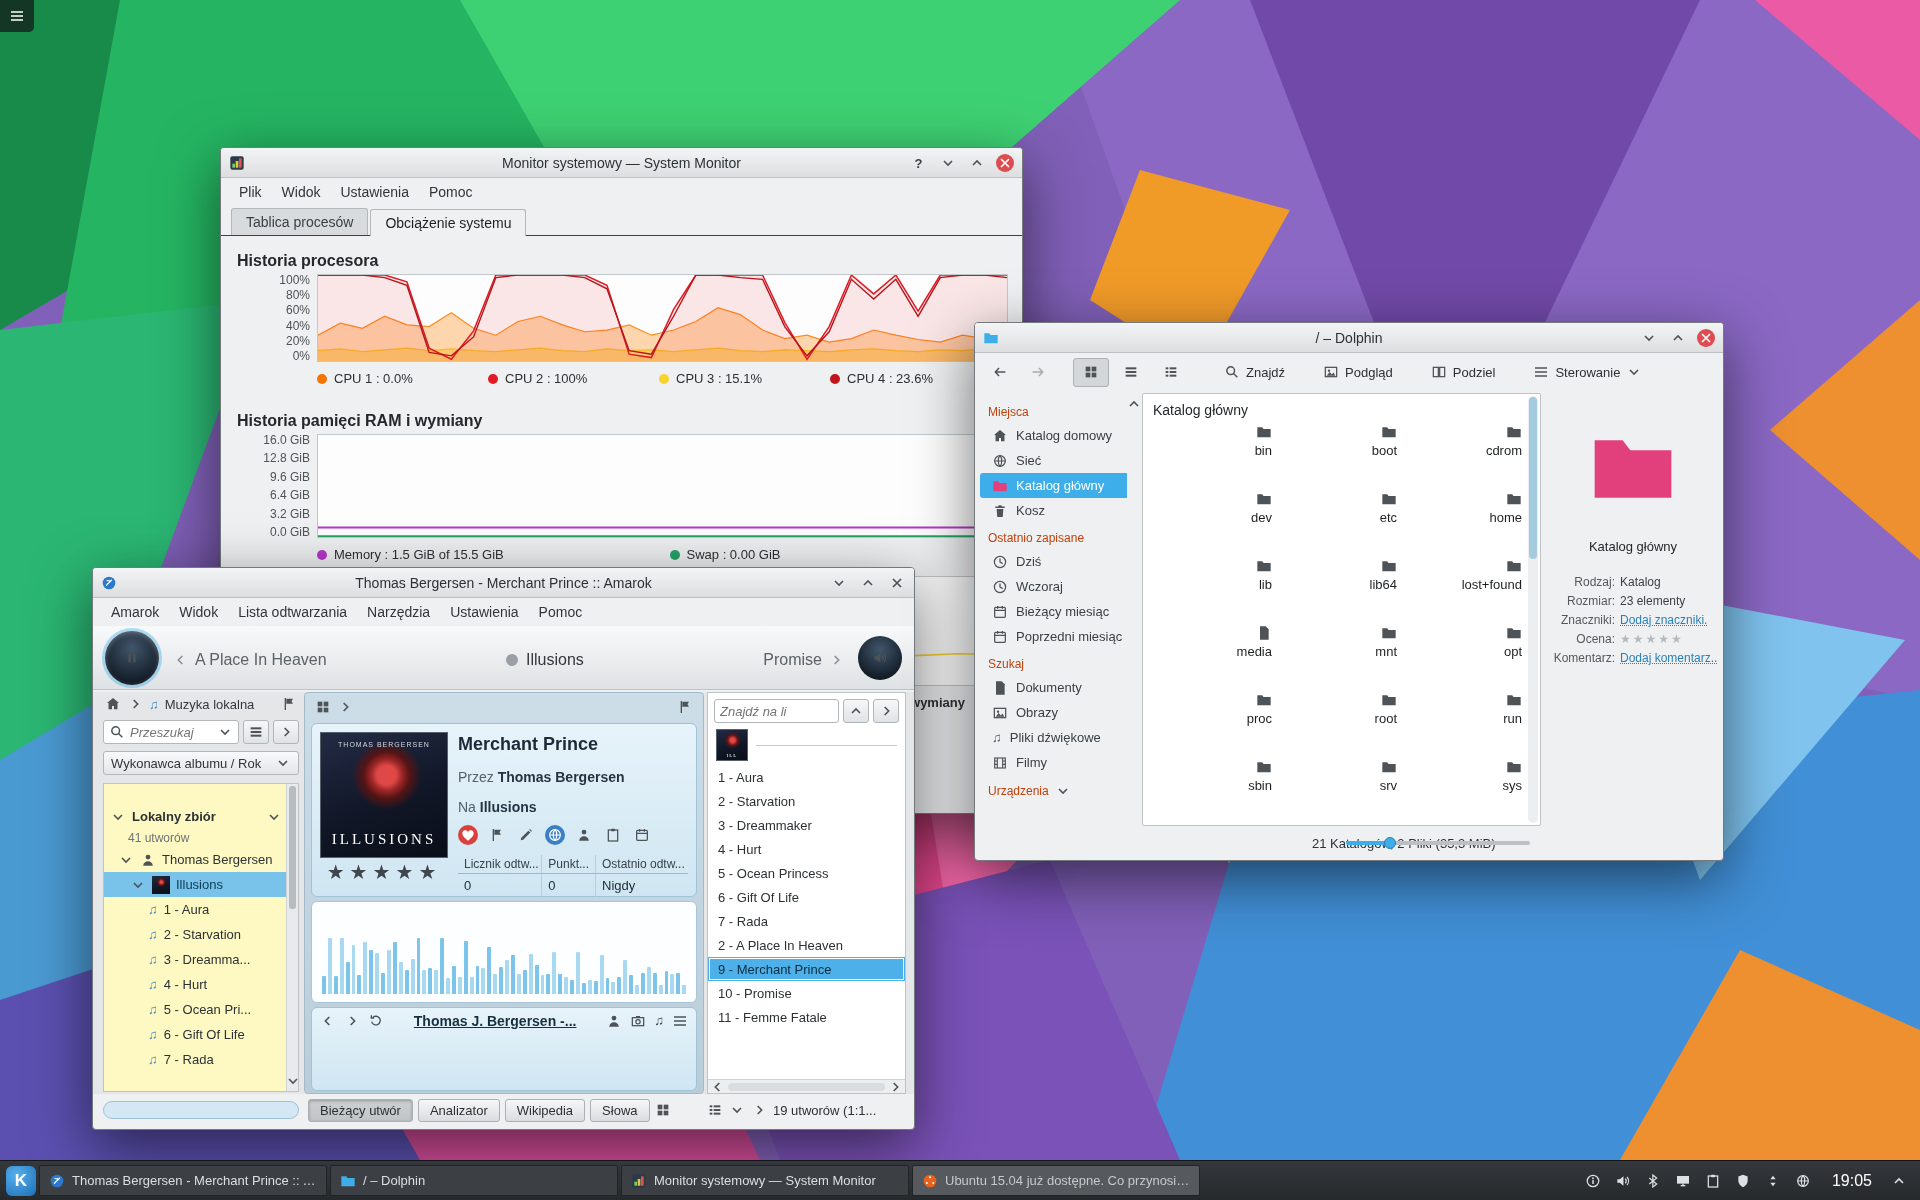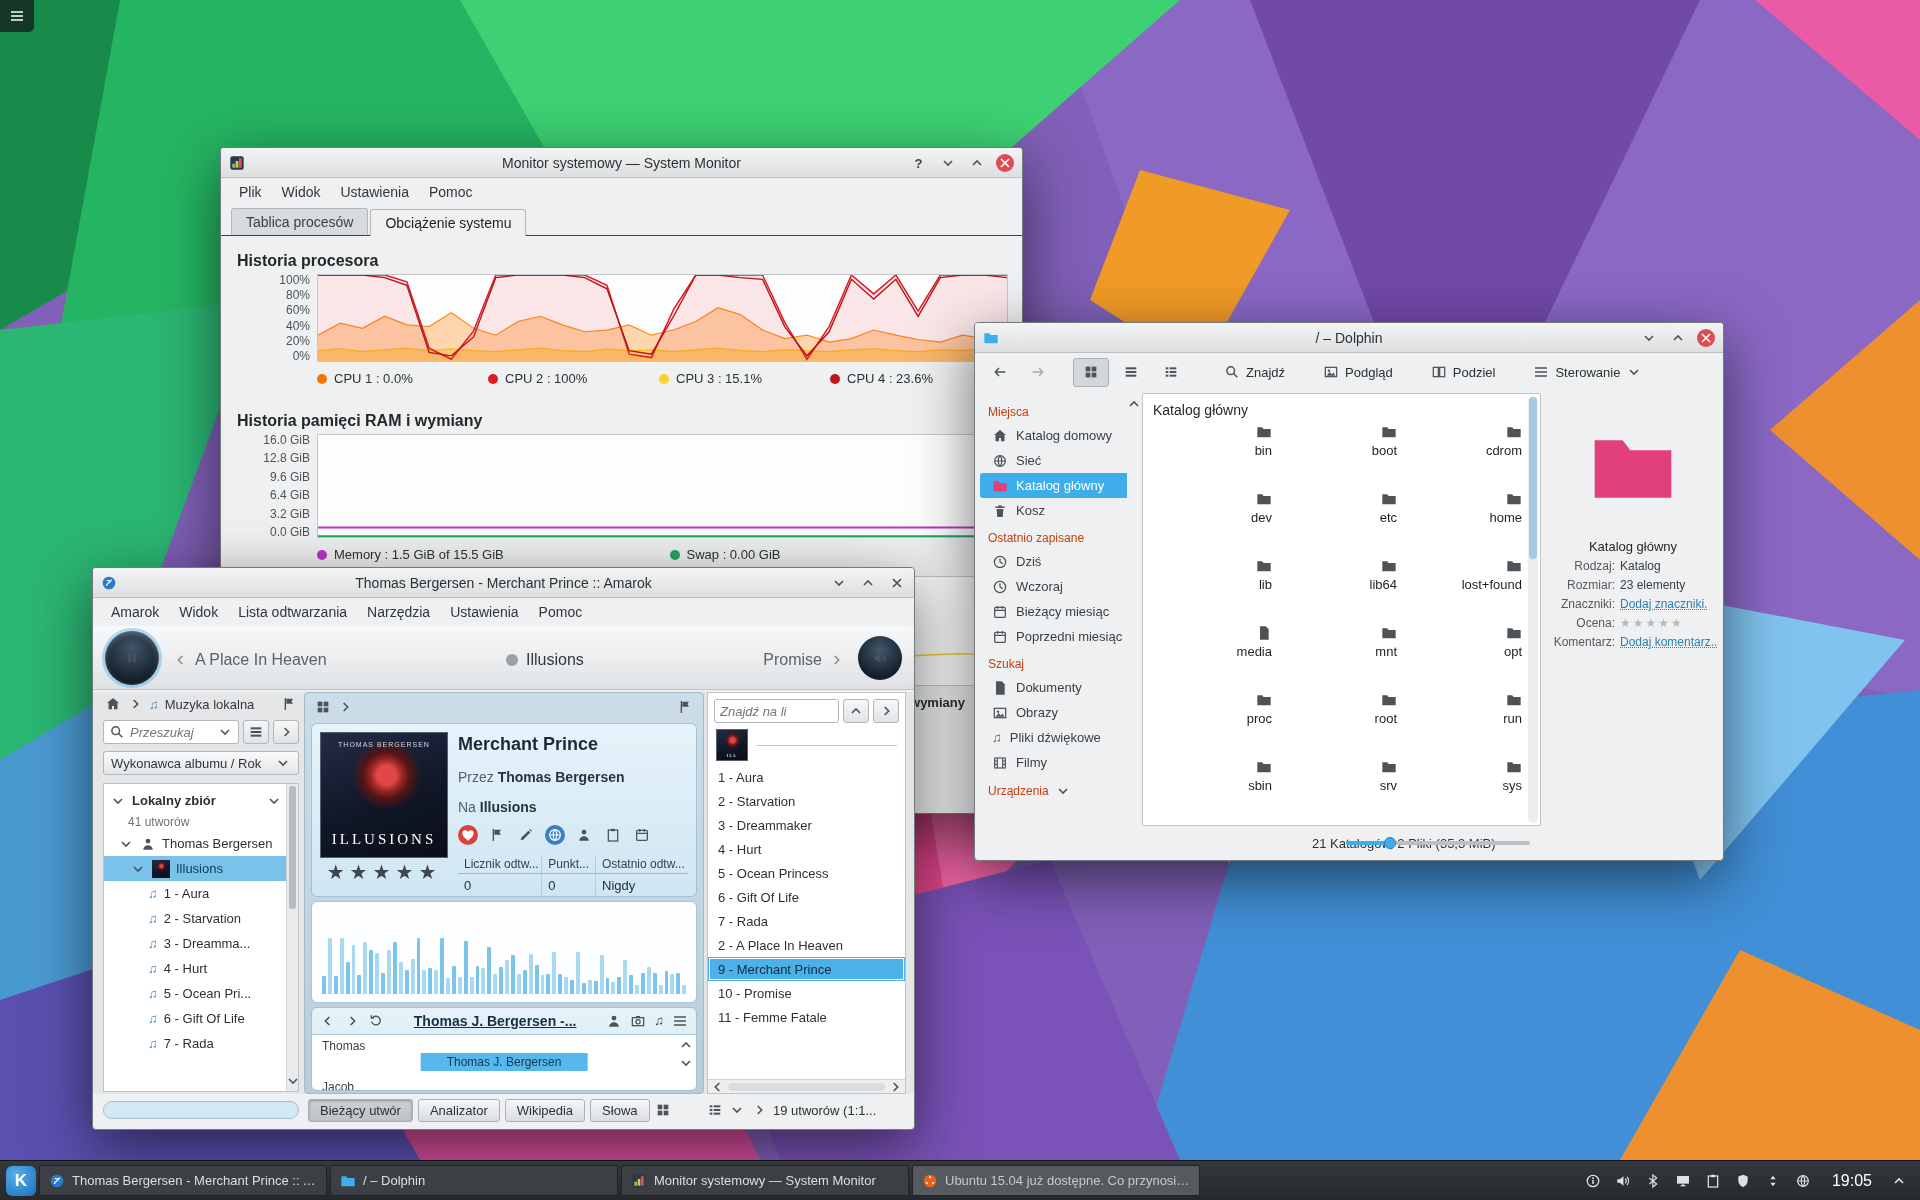--- a/index.html
+++ b/index.html
@@ -50,21 +50,21 @@
 .aleft{width:200px}
 .acenter{flex:1;background:linear-gradient(#ccdde8,#b9cdd9);border:1px solid #a3bac8;border-radius:4px;padding:2px 6px}
 .aright{width:199px;background:#fff;border:1px solid #bfc3c6}
 .anav{height:24px;display:flex;align-items:center;gap:6px;padding:0 4px;font-size:13px;color:#33383c}
 .sp{flex:1}
 .srow{display:flex;align-items:center;gap:4px;margin:4px 2px 0 2px}
 .sbox{flex:1;display:flex;align-items:center;gap:5px;height:24px;background:#fff;border:1px solid #b2b6b9;border-radius:3px;padding:0 5px}
 .sbox input{border:none;outline:none;width:100%;font-size:13px;font-style:italic;color:#7d838a;font-family:"Liberation Sans",sans-serif;background:transparent}
 .sbtn{width:26px;height:24px;border:1px solid #b2b6b9;border-radius:3px;background:linear-gradient(#f6f7f8,#e0e3e5);display:flex;align-items:center;justify-content:center}
 .combo{display:flex;align-items:center;height:24px;margin:7px 2px 0 2px;background:linear-gradient(#f8f9fa,#e3e6e8);border:1px solid #b2b6b9;border-radius:3px;padding:0 7px;font-size:13px}
-.tree{flex:1;background:#ffffff;border:1px solid #bfc3c6;margin:8px 2px 2px 2px;position:relative;overflow:hidden;padding-top:4px}
+.tree{flex:1;background:#fef9c3;border:1px solid #bfc3c6;margin:8px 2px 2px 2px;position:relative;overflow:hidden;padding-top:20px}
 .trow{display:flex;align-items:center;gap:6px;height:25px;font-size:13px;color:#2c3134;padding-left:6px}
 .trow .cnt{font-size:12px;color:#6d7378}
 .trow.selb{background:#79c2ea;color:#0d3a53}
 .tscroll{position:absolute;right:0;top:0;bottom:0;width:12px;background:#e8eaec;border-left:1px solid #cfd3d5;display:flex;flex-direction:column}
 .tthumb{margin:2px;flex:0 0 40%;background:#b6bcc0;border-radius:3px}
 .tsb{margin-top:auto;display:flex;justify-content:center;padding:2px 0}
 .nicon{color:#4a90c4;font-size:13px;flex:none}
 
 .applet{background:linear-gradient(#e7f3fa,#cfe6f2);border:1px solid #9fc3d8;border-radius:6px;margin-top:4px}
 .cardtop{display:flex;gap:10px;padding:8px;height:172px}
@@ -132,21 +132,21 @@
 .fold{width:42px;height:33px;color:#4aa3dc}
 .filei{width:34px;height:33px;color:#c9cfd2}
 .dvsb{position:absolute;right:2px;top:2px;bottom:2px;width:10px;background:#eceeef;border-radius:5px}
 .dvsb i{position:absolute;left:1px;right:1px;top:1px;height:38%;background:#a5cbe1;border-radius:5px}
 .dstatus{height:34px;display:flex;align-items:center;padding-left:172px;font-size:13px;color:#2c3134;position:relative}
 .zslider{position:absolute;left:206px;width:184px;top:50%;height:4px;transform:translateY(-50%);background:#bcc0c2;border-radius:2px}
 .zfill{position:absolute;left:0;top:0;bottom:0;width:24%;background:#3daee9;border-radius:2px}
 .zhandle{position:absolute;left:24%;top:50%;transform:translate(-50%,-50%);width:12px;height:12px;border-radius:50%;background:#3daee9;border:1px solid #2a7fb0}
 .dinfo{width:180px;padding-top:28px;display:flex;flex-direction:column;align-items:center;font-size:12px;color:#3a4045}
 .iname{margin-top:26px;font-size:13px;color:#24282a}
-.itable{margin-top:0;width:100%;padding:0 6px}
+.itable{margin-top:16px;width:100%;padding:0 6px}
 .irow{display:flex;gap:5px;margin-top:5px}
 .il{width:66px;text-align:right;color:#55595d;flex:none}
 .iv{flex:1;min-width:0;white-space:nowrap;overflow:hidden}
 .lnk{color:#2980b9;text-decoration:underline;text-decoration-style:dotted}
 .gstars{color:#b4b9bc;font-size:12px;letter-spacing:2px}
 
 #taskbar{position:absolute;left:0;right:0;bottom:0;height:40px;background:linear-gradient(#34383c,#26292c);border-top:1px solid #141618;display:flex;align-items:center;padding:0 6px;gap:3px;z-index:5}
 .klogo{width:30px;height:30px;border-radius:6px;background:radial-gradient(circle at 35% 30%,#56b0ec,#1d6fb8);display:flex;align-items:center;justify-content:center;color:#fff;font-weight:bold;font-size:17px;flex:none}
 .task{width:288px;height:31px;display:flex;align-items:center;gap:7px;padding:0 9px;background:#3c4044;border:1px solid #212427;border-radius:2px;color:#dcdfe1;font-size:13px;white-space:nowrap;overflow:hidden;flex:none}
 .task span{overflow:hidden;text-overflow:ellipsis}
@@ -812,33 +812,20 @@
               <use href="#s-person"></use>
             </svg>
           <svg class="ic i13">
               <use href="#s-camera"></use>
             </svg>
           <span class="nicon" style="color:#3c4850">♫</span>
           <svg class="ic i13">
               <use href="#s-burger"></use>
             </svg>
         </div>
-        <div class="lyrb">
-          <span class="ltop">Thomas</span>
-          <span class="lsel">Thomas J. Bergersen</span>
-          <span class="lbot">Jacob</span>
-          <span class="lspin">
-              <svg class="ic i11">
-                <use href="#s-chevU"></use>
-              </svg>
-              <svg class="ic i11">
-                <use href="#s-chevD"></use>
-              </svg>
-            </span>
-        </div>
       </div>
     </div>
 
     <div class="apane aright">
       <div class="srow" style="margin-top:6px;padding:0 4px">
         <span class="sbox">
           <input placeholder="Znajdź na li" style="">
         </span>
         <span class="sbtn">
             <svg class="ic i12">

